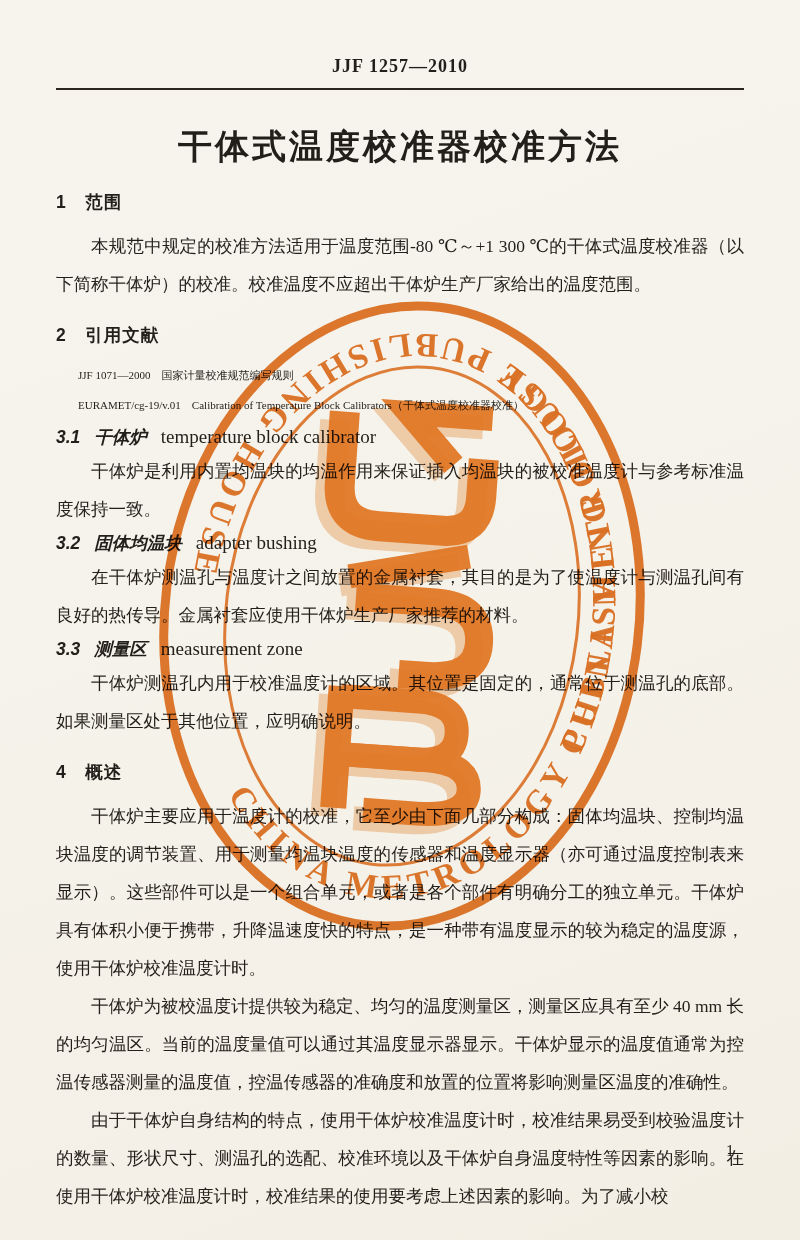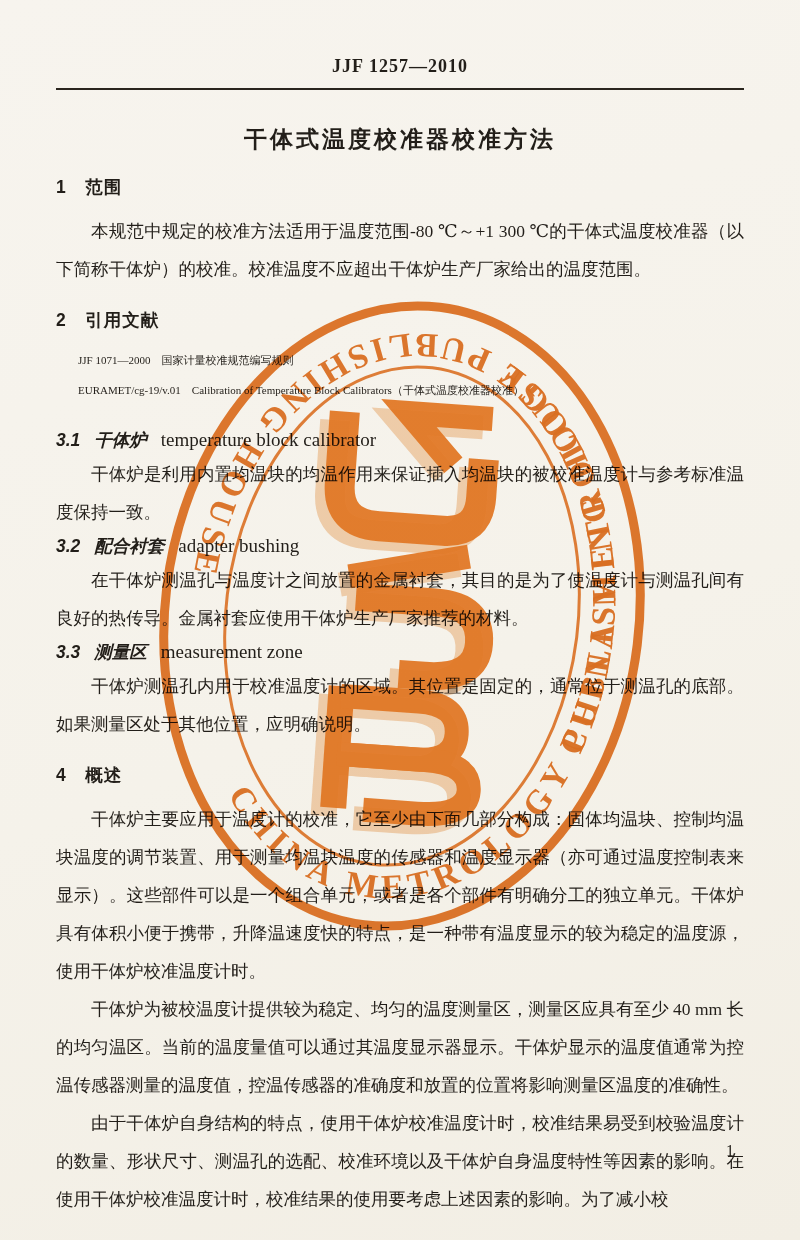--- a/index.html
+++ b/index.html
@@ -6,23 +6,23 @@
   body{
     width:800px;height:1240px;position:relative;overflow:hidden;
     background:#f6f3ec;
     background-image:linear-gradient(160deg,#f7f4ee 0%,#f5f2ea 55%,#f2eee4 100%);
     font-family:"Liberation Serif","DejaVu Serif",serif;
     color:#221e19;
   }
   .content{position:absolute;left:56px;width:688px;top:0;z-index:1;}
   .doc-code{padding-top:56px;text-align:center;font-weight:bold;font-size:18px;letter-spacing:1px;}
   .header-rule{border-bottom:2.5px solid #2a251e;margin-top:11px;}
-  .doc-title{margin-top:34px;text-align:center;font-size:23px;font-weight:bold;letter-spacing:3px;
+  .doc-title{margin-top:34px;text-align:center;font-size:34px;font-weight:bold;letter-spacing:3px;
     font-family:"Liberation Sans","DejaVu Sans",sans-serif;}
-  .section{margin-top:20px;}
+  .section{margin-top:2px;}
   .section-heading{font-family:"Liberation Sans","DejaVu Sans",sans-serif;font-weight:bold;
     font-size:17.5px;margin:20px 0 13px 0;letter-spacing:1px;}
   .body-p{font-size:17.5px;line-height:38px;text-align:justify;margin:0;text-indent:2em;}
   .ref-p{font-size:11px;line-height:30px;text-align:justify;margin:0;text-indent:2em;}
   .term-line{font-size:17.5px;line-height:30px;margin:0;}
   .term-num,.term-zh{font-family:"Liberation Sans","DejaVu Sans",sans-serif;font-weight:bold;}
   .term-num{margin-right:14px;font-style:italic;}
   .term-zh{margin-right:14px;font-style:italic;}
   .term-en{font-size:19px;}
   .page-number{position:absolute;right:66px;top:1142px;font-size:16px;z-index:1;}
@@ -48,21 +48,21 @@
     <div class="section-heading">2　引用文献</div>
     <p class="ref-p">JJF 1071—2000　国家计量校准规范编写规则</p>
     <p class="ref-p">EURAMET/cg-19/v.01　Calibration of Temperature Block Calibrators（干体式温度校准器校准）</p>
   </div>
 
   <div class="section">
 
     <p class="term-line"><span class="term-num">3.1</span><span class="term-zh">干体炉</span><span class="term-en">temperature block calibrator</span></p>
     <p class="body-p">干体炉是利用内置均温块的均温作用来保证插入均温块的被校准温度计与参考标准温度保持一致。</p>
 
-    <p class="term-line"><span class="term-num">3.2</span><span class="term-zh">配合衬套</span><span class="term-en">adapter bushing</span></p>
+    <p class="term-line"><span class="term-num">3.2</span><span class="term-zh">固体均温块</span><span class="term-en">adapter bushing</span></p>
     <p class="body-p">在干体炉测温孔与温度计之间放置的金属衬套，其目的是为了使温度计与测温孔间有良好的热传导。金属衬套应使用干体炉生产厂家推荐的材料。</p>
 
     <p class="term-line"><span class="term-num">3.3</span><span class="term-zh">测量区</span><span class="term-en">measurement zone</span></p>
     <p class="body-p">干体炉测温孔内用于校准温度计的区域。其位置是固定的，通常位于测温孔的底部。如果测量区处于其他位置，应明确说明。</p>
   </div>
 
   <div class="section">
     <div class="section-heading">4　概述</div>
     <p class="body-p">干体炉主要应用于温度计的校准，它至少由下面几部分构成：固体均温块、控制均温块温度的调节装置、用于测量均温块温度的传感器和温度显示器（亦可通过温度控制表来显示）。这些部件可以是一个组合单元，或者是各个部件有明确分工的独立单元。干体炉具有体积小便于携带，升降温速度快的特点，是一种带有温度显示的较为稳定的温度源，使用干体炉校准温度计时。</p>
     <p class="body-p">干体炉为被校温度计提供较为稳定、均匀的温度测量区，测量区应具有至少 40 mm 长的均匀温区。当前的温度量值可以通过其温度显示器显示。干体炉显示的温度值通常为控温传感器测量的温度值，控温传感器的准确度和放置的位置将影响测量区温度的准确性。</p>

